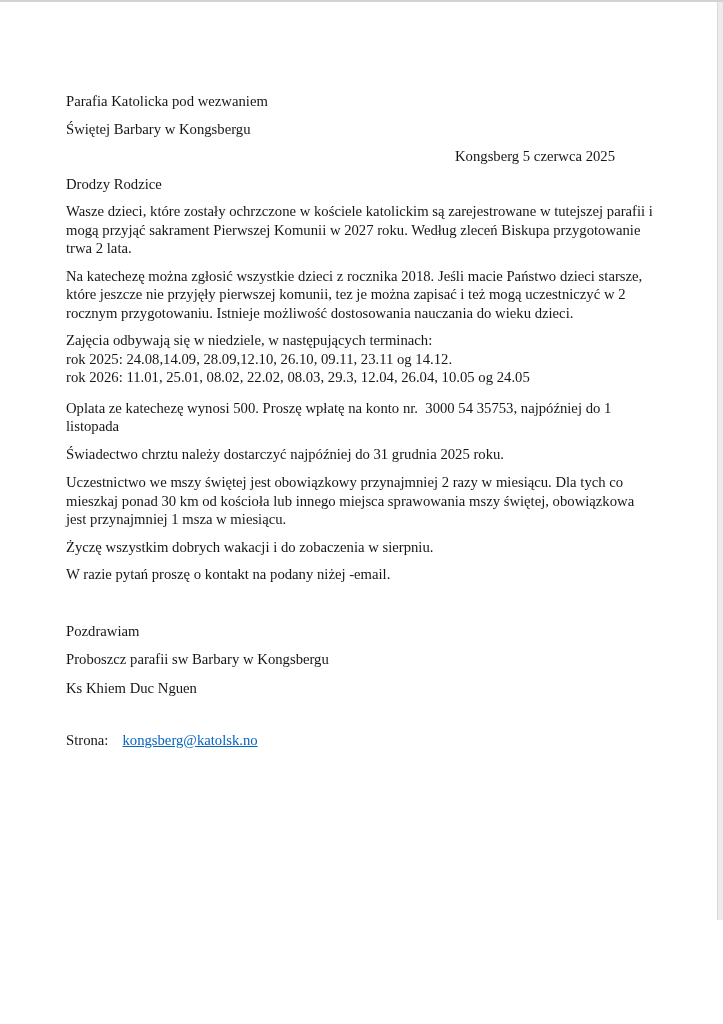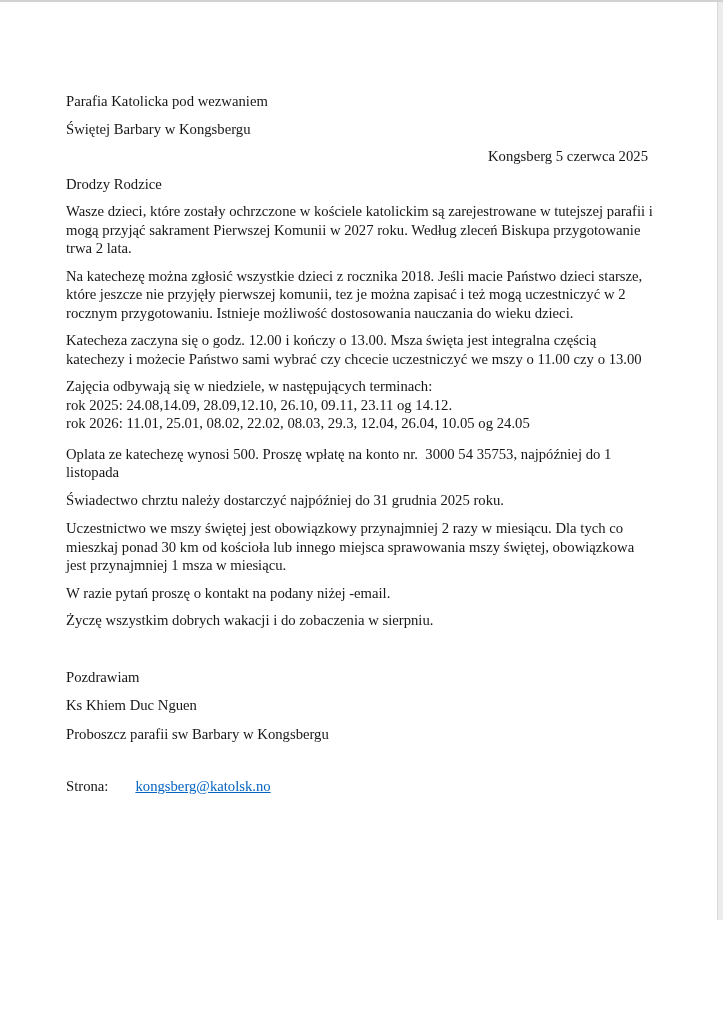--- a/index.html
+++ b/index.html
@@ -40,25 +40,25 @@
     margin: 9px 0 0 0;
     font-size: 14.7px;
     line-height: 18.5px;
     white-space: pre-line;
   }
   .content p:first-child { margin-top: 0; }
   .mt10 { margin-top: 10px !important; }
   .mt12 { margin-top: 12px !important; }
   .mt34 { margin-top: 34px !important; }
   .mt38 { margin-top: 38px !important; }
-  .date-line { padding-left: 389px; text-align: center; }
+  .date-line { padding-left: 389px; }
   .email-link {
     color: #0563C1;
     text-decoration: underline;
-    margin-left: 17px;
+    margin-left: 4px;
     cursor: pointer;
     padding-left: 10px;
   }
   .home-indicator {
     position: absolute;
     left: 229px;
     top: 997px;
     width: 260px;
     height: 11px;
     border-radius: 5.5px;
@@ -89,37 +89,35 @@
     <p>Świętej Barbary w Kongsbergu</p>
     <p class="date-line">Kongsberg 5 czerwca 2025</p>
     <p>Drodzy Rodzice</p>
 
     <p>Wasze dzieci, które zostały ochrzczone w kościele katolickim są zarejestrowane w tutejszej parafii i
 mogą przyjąć sakrament Pierwszej Komunii w 2027 roku. Według zleceń Biskupa przygotowanie
 trwa 2 lata.</p>
     <p>Na katechezę można zgłosić wszystkie dzieci z rocznika 2018. Jeśli macie Państwo dzieci starsze,
 które jeszcze nie przyjęły pierwszej komunii, tez je można zapisać i też mogą uczestniczyć w 2
 rocznym przygotowaniu. Istnieje możliwość dostosowania nauczania do wieku dzieci.</p>
-    <p>Katecheza zaczyna się o godz. 12.00 i kończy o 13.00. Msza święta jest integralna częścią
-katechezy i możecie Państwo sami wybrać czy chcecie uczestniczyć we mszy o 11.00 czy o 13.00</p>
     <p>Zajęcia odbywają się w niedziele, w następujących terminach:
 rok 2025: 24.08,14.09, 28.09,12.10, 26.10, 09.11, 23.11 og 14.12.
 rok 2026: 11.01, 25.01, 08.02, 22.02, 08.03, 29.3, 12.04, 26.04, 10.05 og 24.05</p>
     <p class="mt12">Oplata ze katechezę wynosi 500. Proszę wpłatę na konto nr.&nbsp; 3000 54 35753, najpóźniej do 1
 listopada</p>
     <p>Świadectwo chrztu należy dostarczyć najpóźniej do 31 grudnia 2025 roku.</p>
     <p class="mt10">Uczestnictwo we mszy świętej jest obowiązkowy przynajmniej 2 razy w miesiącu. Dla tych co
 mieszkaj ponad 30 km od kościoła lub innego miejsca sprawowania mszy świętej, obowiązkowa
 jest przynajmniej 1 msza w miesiącu.</p>
+    <p>Życzę wszystkim dobrych wakacji i do zobaczenia w sierpniu.</p>
     <p>W razie pytań proszę o kontakt na podany niżej -email.</p>
-    <p>Życzę wszystkim dobrych wakacji i do zobaczenia w sierpniu.</p>
 
     <p class="mt38">Pozdrawiam</p>
+    <p class="mt10">Proboszcz parafii sw Barbary w Kongsbergu</p>
     <p class="mt10">Ks Khiem Duc Nguen</p>
-    <p class="mt10">Proboszcz parafii sw Barbary w Kongsbergu</p>
 
     <p class="mt34"><span>Strona:</span><a class="email-link" href="#">kongsberg@katolsk.no</a></p>
   </div>
 
   <div class="home-indicator"></div>
   <div class="bottom-line"></div>
   <div class="bottom-area"></div>
 </div>
 
 </body></html>

